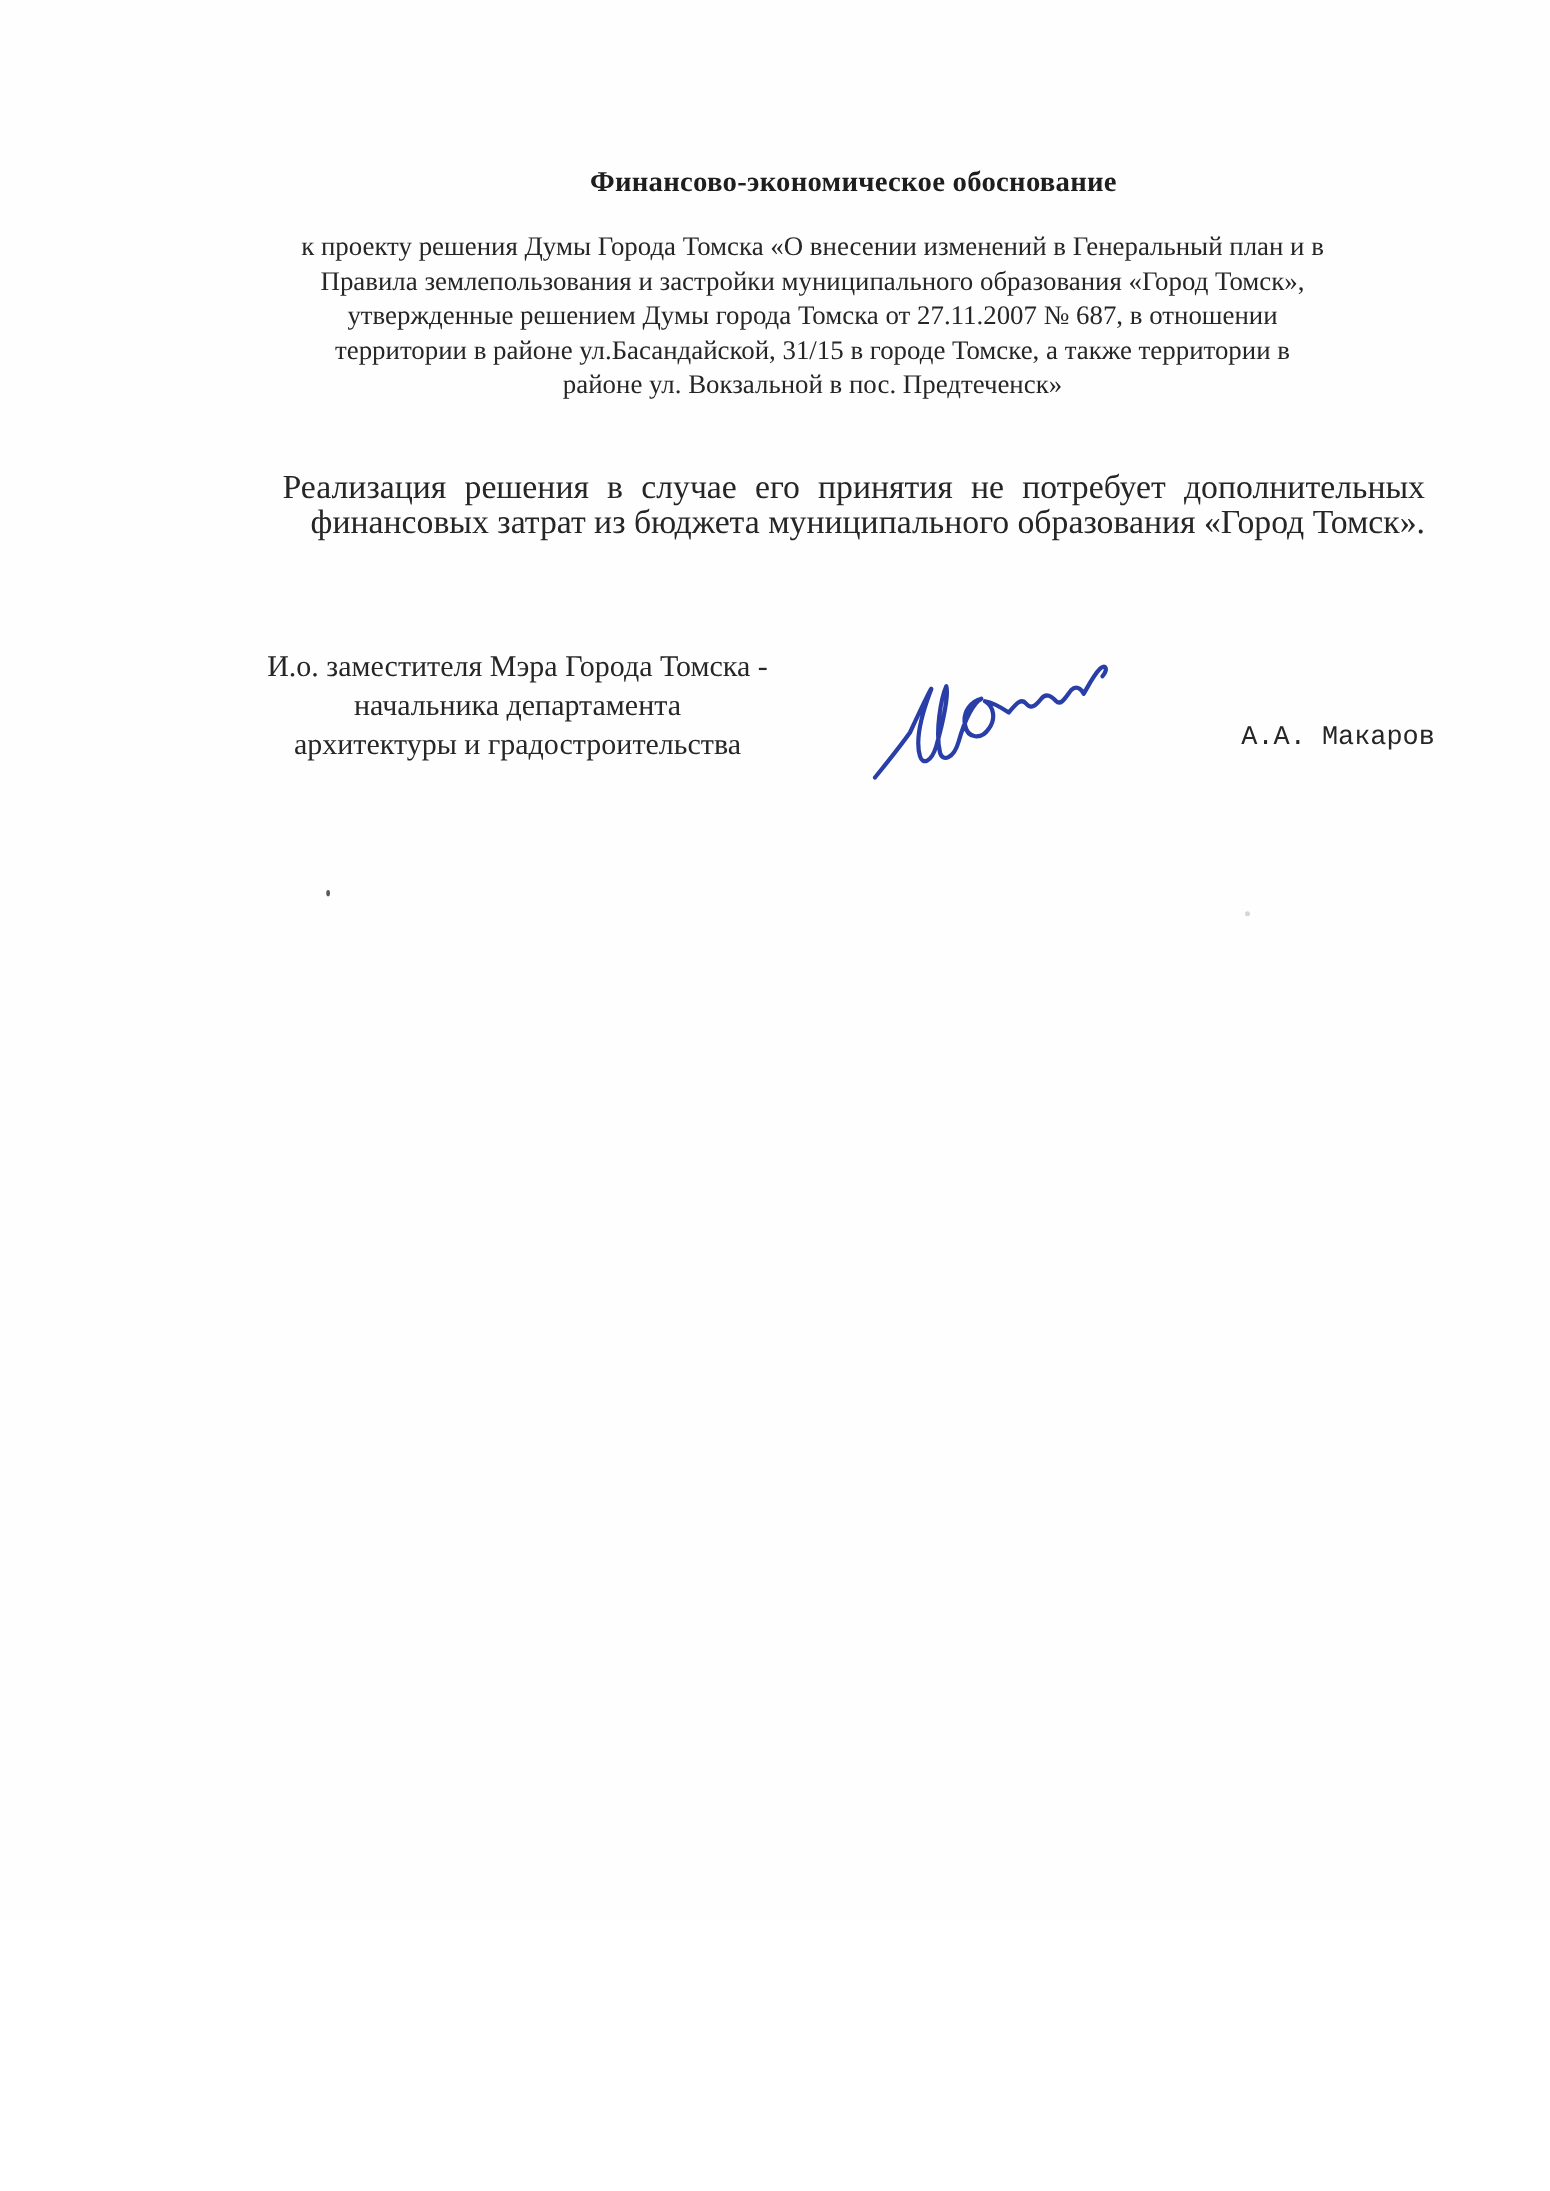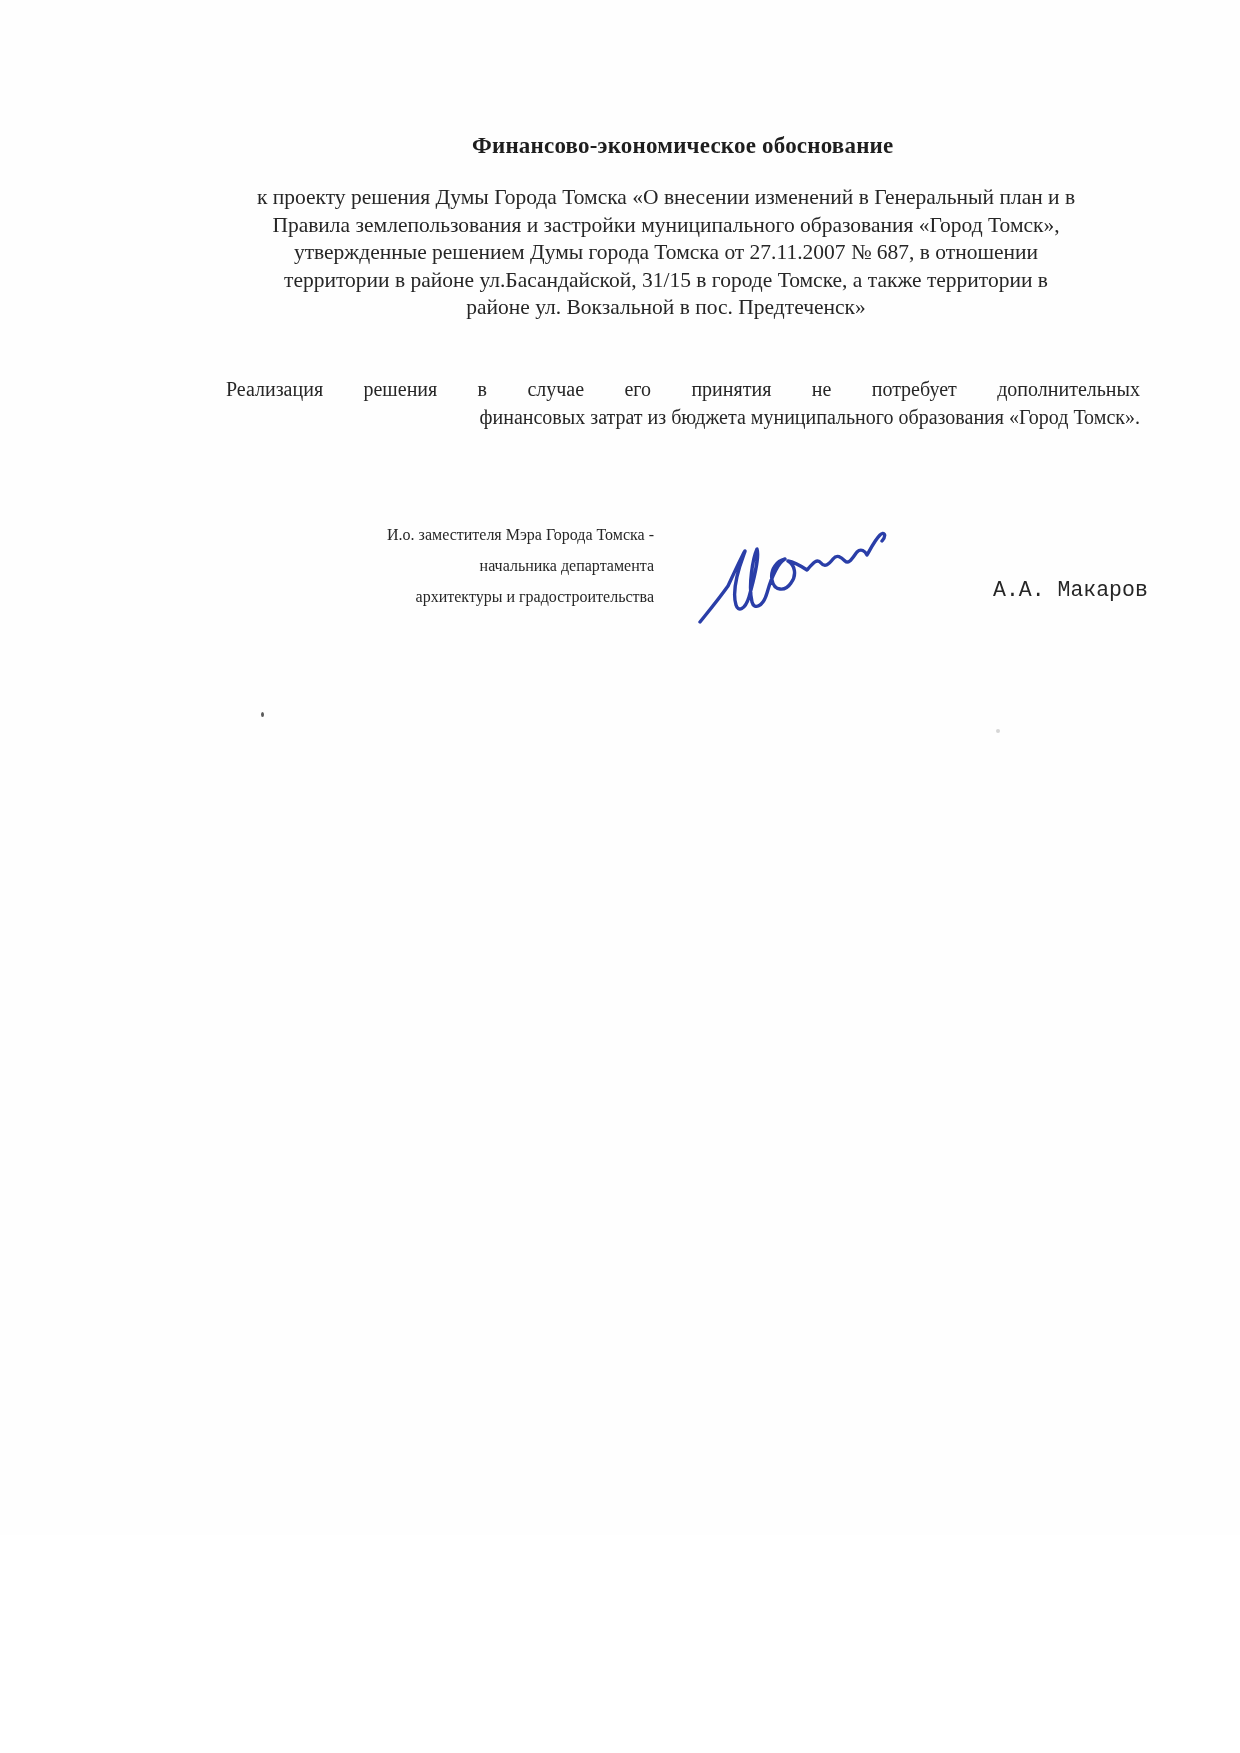--- a/index.html
+++ b/index.html
@@ -21,53 +21,53 @@
     left: 472px;
     top: 133px;
     font-size: 23px;
     font-weight: bold;
     letter-spacing: 0.2px;
     white-space: nowrap;
     color: #1e1e1e;
   }
   .intro-paragraph {
     position: absolute;
-    left: 176px;
+    left: 160px;
     top: 184px;
     width: 980px;
     font-size: 21.5px;
     line-height: 27.6px;
     text-align: center;
     color: #262626;
   }
   .body-paragraph {
     position: absolute;
     left: 148px;
     top: 376px;
     width: 992px;
-    font-size: 20px;
+    font-size: 27px;
     line-height: 27.6px;
     color: #262626;
   }
   .body-line-justified {
     padding-left: 78px;
     text-align: justify;
     text-align-last: justify;
   }
   .body-line-plain {
     text-align: right;
   }
   .signature-block {
     position: absolute;
     left: 174px;
     top: 519px;
     width: 480px;
-    font-size: 16px;
+    font-size: 24px;
     line-height: 31px;
-    text-align: right;
+    text-align: center;
     color: #262626;
   }
   .signer-name {
     position: absolute;
     left: 993px;
     top: 578px;
     font-size: 21.5px;
     white-space: nowrap;
     color: #262626;
     font-family: Liberation Mono, monospace;

